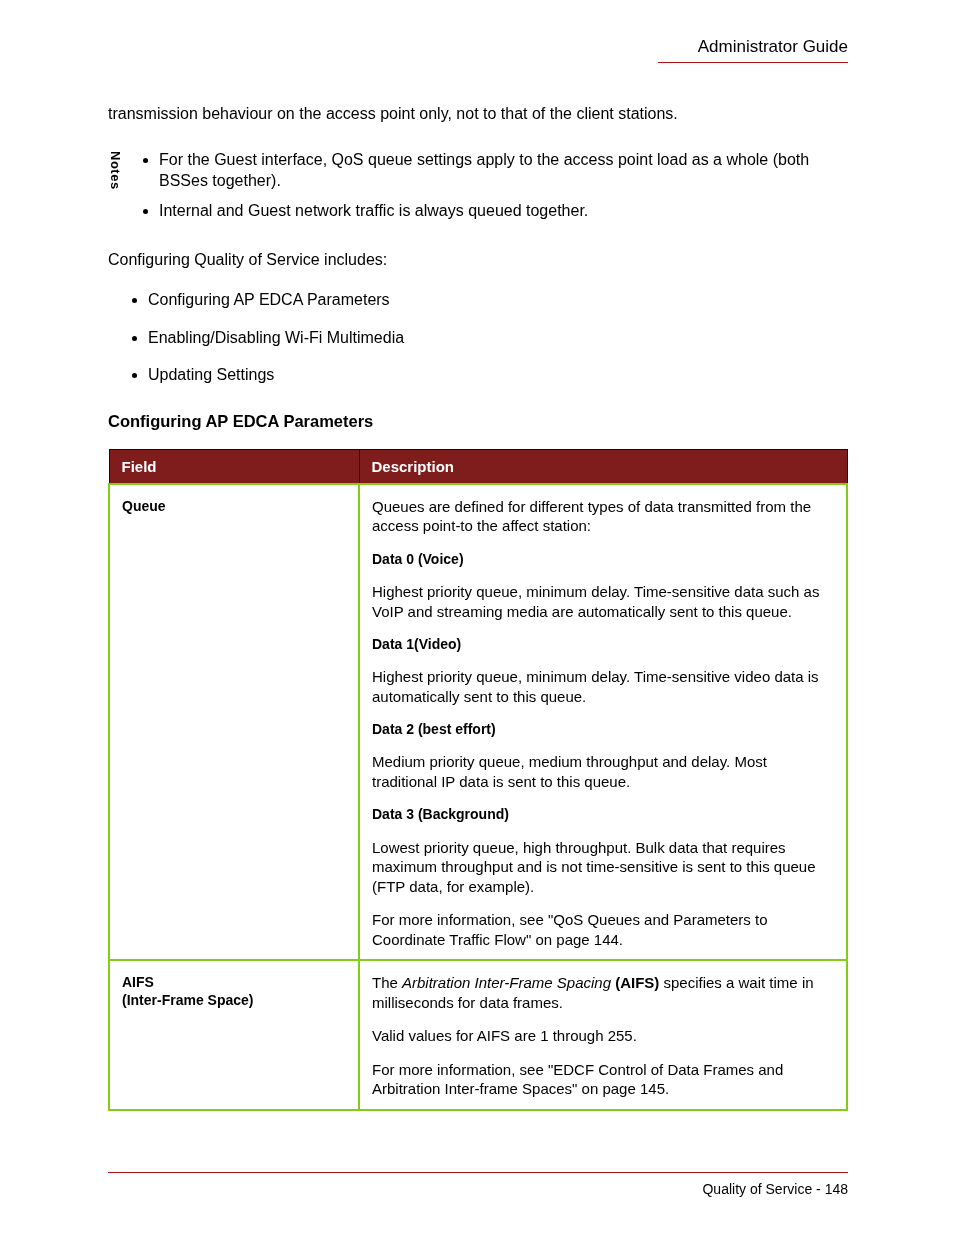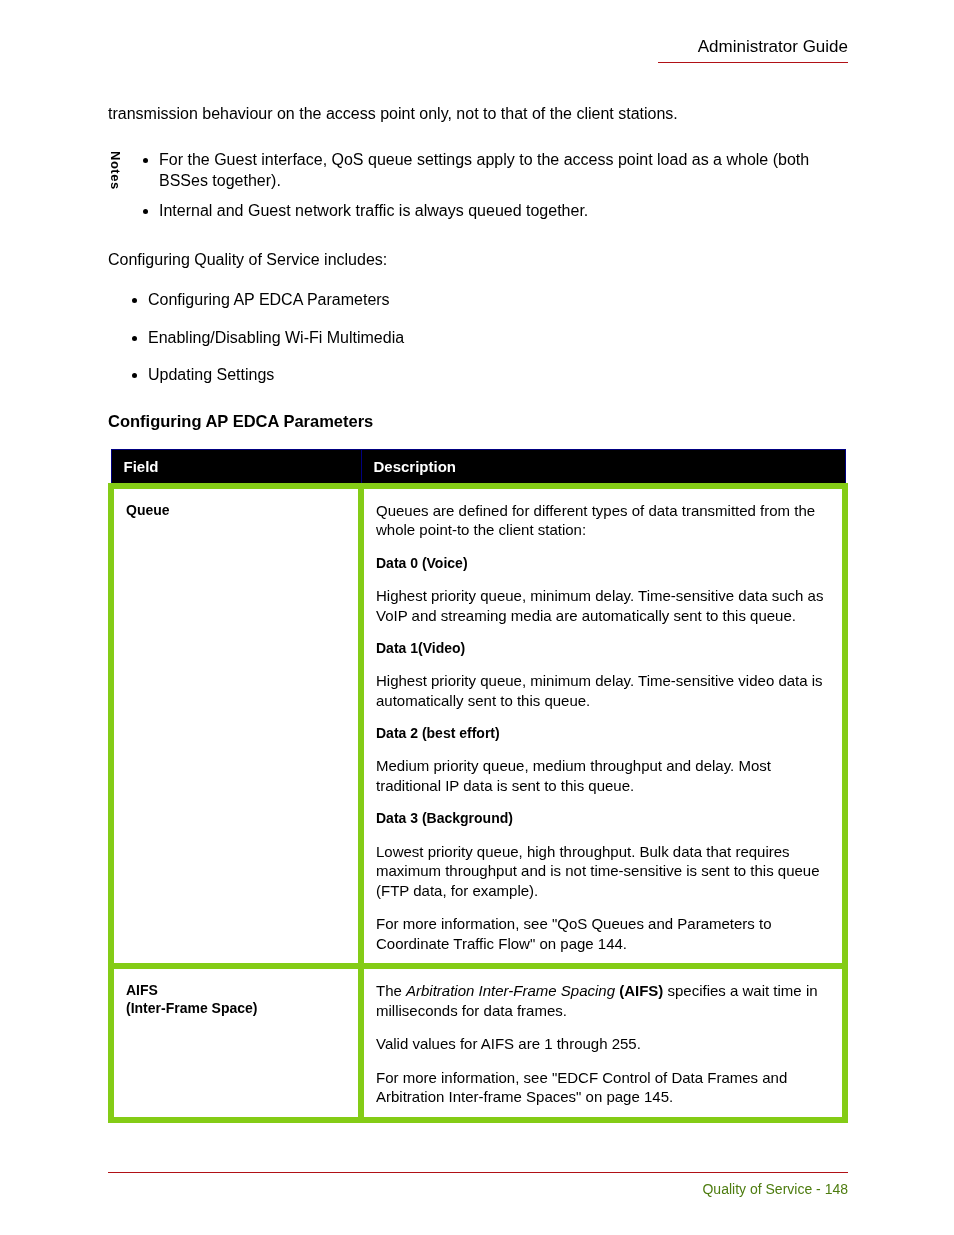--- a/index.html
+++ b/index.html
@@ -84,31 +84,31 @@
   }
   .italic { font-style: italic; }
   .bold { font-weight: bold; }
   table.param-table {
     width: 100%;
     border-collapse: collapse;
     margin-top: 18px;
     font-size: 15px;
   }
   table.param-table th {
-    background: #000000;
+    background: #7f1d1d;
     color: #fff;
     text-align: left;
     padding: 8px 12px;
     font-size: 15px;
     font-weight: bold;
     border: 1px solid #000080;
   }
   table.param-table th:first-child { width: 225px; }
   table.param-table td {
-    border: 6px solid #84cc16;
+    border: 2px solid #84cc16;
     padding: 12px 12px 4px 12px;
     vertical-align: top;
     font-size: 15px;
     line-height: 1.3;
   }
   table.param-table td.field-cell {
     font-weight: bold;
     font-size: 14px;
   }
   .cell-para { margin: 0 0 14px 0; }
@@ -121,21 +121,21 @@
     right: 106px;
   }
   .footer-rule {
     border: none;
     border-top: 1.5px solid #b11116;
     margin: 0 0 8px 0;
   }
   .footer-text {
     text-align: right;
     font-size: 14px;
-    color: #4d7c0f;
+    color: #000000;
   }
 </style>
 </head>
 <body>
 
 <div class="page">
   <div class="header">
     <div>Administrator Guide</div>
     <hr class="header-rule">
   </div>
@@ -169,21 +169,21 @@
     <thead>
       <tr>
         <th>Field</th>
         <th>Description</th>
       </tr>
     </thead>
     <tbody>
       <tr>
         <td class="field-cell">Queue</td>
         <td>
-          <p class="cell-para">Queues are defined for different types of data transmitted from the whole point-to the client station:</p>
+          <p class="cell-para">Queues are defined for different types of data transmitted from the access point-to the affect station:</p>
           <p class="cell-para cell-label">Data 0 (Voice)</p>
           <p class="cell-para">Highest priority queue, minimum delay. Time-sensitive data such as VoIP and streaming media are automatically sent to this queue.</p>
           <p class="cell-para cell-label">Data 1(Video)</p>
           <p class="cell-para">Highest priority queue, minimum delay. Time-sensitive video data is automatically sent to this queue.</p>
           <p class="cell-para cell-label">Data 2 (best effort)</p>
           <p class="cell-para">Medium priority queue, medium throughput and delay. Most traditional IP data is sent to this queue.</p>
           <p class="cell-para cell-label">Data 3 (Background)</p>
           <p class="cell-para">Lowest priority queue, high throughput. Bulk data that requires maximum throughput and is not time-sensitive is sent to this queue (FTP data, for example).</p>
           <p class="cell-para">For more information, see "QoS Queues and Parameters to Coordinate Traffic Flow" on page 144.</p>
         </td>

